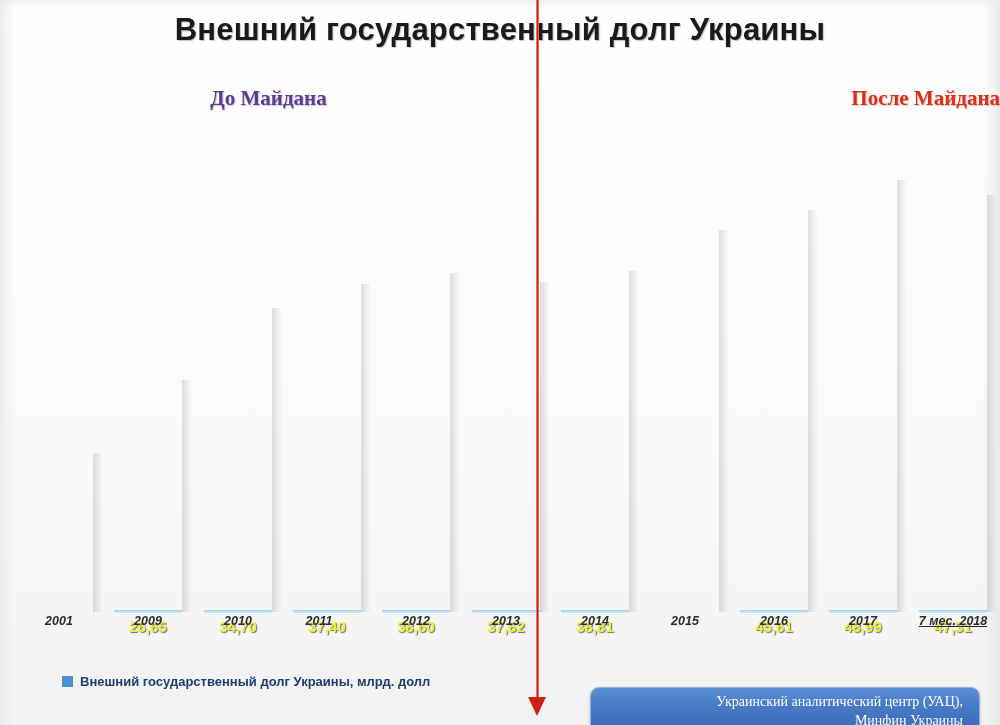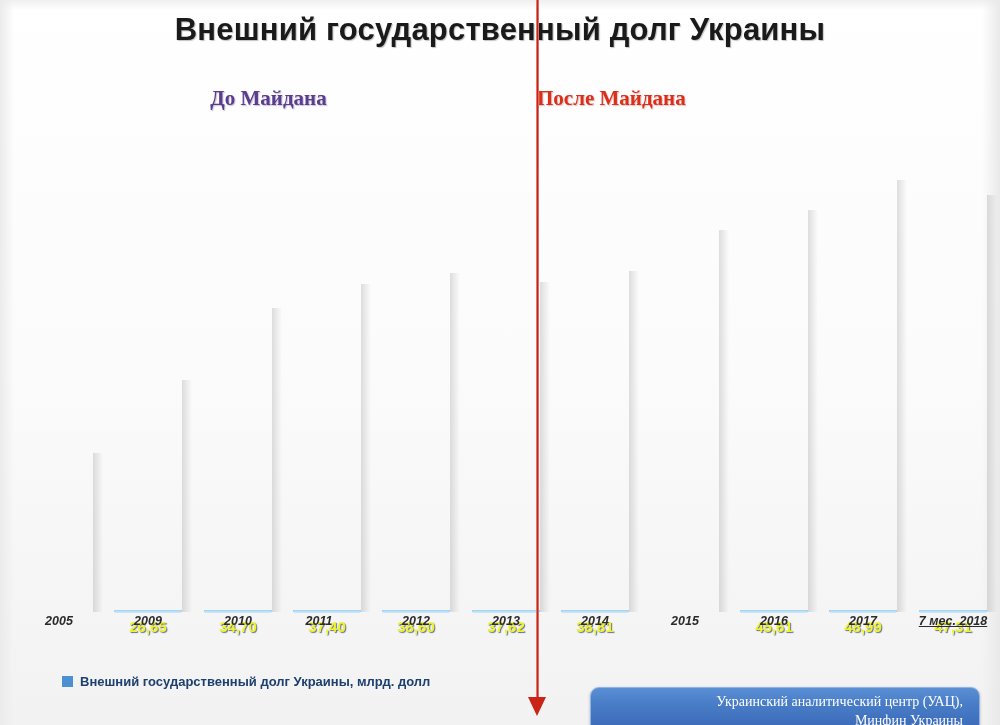--- a/index.html
+++ b/index.html
@@ -29,21 +29,21 @@
 
   
   .section-label{
     position:absolute;top:86px;
     font-family:"Liberation Serif", serif;
     font-size:21px;font-weight:700;
     white-space:nowrap;
   }
   .section-label.before{left:0;width:537px;text-align:center;color:#5b3c8e;
     text-shadow:1px 1px 1px rgba(150,150,180,.55);}
-  .section-label.after{left:537px;width:463px;text-align:left;color:#dd2f18;
+  .section-label.after{left:537px;width:463px;text-align:right;color:#dd2f18;
     text-shadow:1px 1px 1px rgba(190,150,150,.55);}
 
   
   #plot{position:absolute;left:0;top:0;width:1000px;height:725px;}
   .bar-group{position:absolute;bottom:113px;}
   .bar{
     position:absolute;left:0;bottom:0;width:100%;
     background:linear-gradient(180deg,#5ba3dd 0%,#4a97d6 18%,#3f8ece 58%,#3a87c9 100%);
     border:1px solid #a5d4f2;
     box-sizing:border-box;
@@ -119,21 +119,21 @@
   <div class="bg-band l"></div>
   <div class="bg-band r"></div>
 
   <div class="title">Внешний государственный долг Украины</div>
 
   <div class="section-label before">До Майдана</div>
   <div class="section-label after">После Майдана</div>
 
   <div id="plot">
       <div class="bar-shadow" style="left: 93px; top: 453px; height: 159px;"></div>
-      <div class="cat-label" style="left: 13px; width: 92px;">2005</div>
+      <div class="cat-label" style="left: 13px; width: 92px;">2001</div>
       <div class="bar-shadow" style="left: 182px; top: 380px; height: 232px;"></div>
       <div class="bar-group" style="left: 114px; width: 68px; height: 238px;">
         <div class="bar" title="26,65">
           <div class="bar-value">26,65</div>
         </div>
       </div>
       <div class="cat-label" style="left: 102px; width: 92px;">2009</div>
       <div class="bar-shadow" style="left: 272px; top: 308px; height: 304px;"></div>
       <div class="bar-group" style="left: 204px; width: 68px; height: 310px;">
         <div class="bar" title="34,70">

